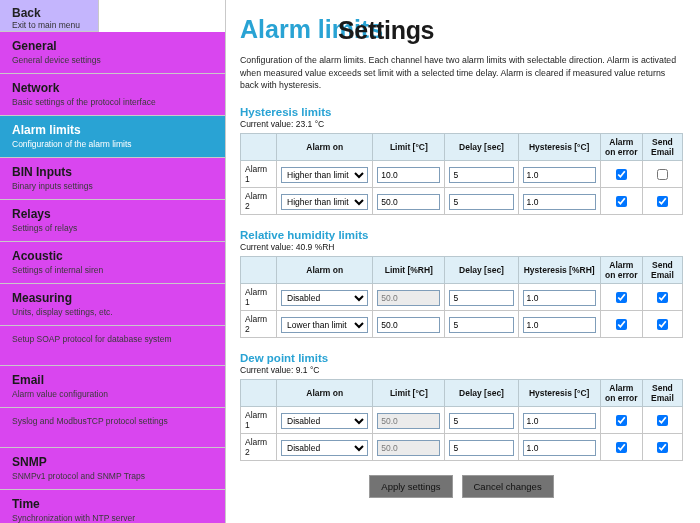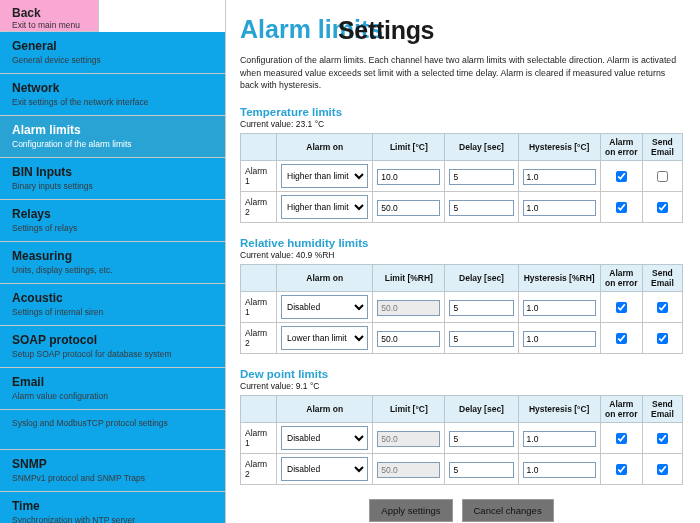--- a/index.html
+++ b/index.html
@@ -24,38 +24,38 @@
     border-right: 1px solid #c9c9c9;
     display: flex;
     flex-direction: column;
   }
   .back-box {
     height: 44px;
     padding: 6px 10px 0 12px;
     border-bottom: 1px solid #c9c9c9;
     border-right: 1px solid #c9c9c9;
     width: 99px;
-    background: #f9a8d4;
+    background: #c4b5fd;
   }
   .back-title {
     font-size: 12px;
     color: #222;
     font-weight: bold;
     line-height: 14px;
   }
   .back-sub {
     font-size: 8.5px;
     color: #333;
     line-height: 11px;
   }
   .menu { display: flex; flex-direction: column; }
   .menu-item {
     padding: 7px 10px 7px 12px;
     border-bottom: 1px solid #c9c9c9;
-    background: #0ea5e9;
+    background: #d946ef;
     min-height: 40px;
   }
   .menu-item .m-title {
     font-size: 12px;
     font-weight: bold;
     color: #1a1a1a;
     line-height: 15px;
   }
   .menu-item .m-sub {
     font-size: 8.5px;
@@ -142,21 +142,21 @@
     width: 36px;
   }
   td.cbcell {
     text-align: center;
     vertical-align: middle;
   }
   select.sel {
     width: 100%;
     font-size: 8.5px;
     font-family: "Liberation Sans", sans-serif;
-    height: 24px;
+    height: 16px;
     padding: 0 1px;
     border: 1px solid #7f9db9;
     background: #ffffff;
     color: #000;
   }
   input.txt {
     width: 100%;
     font-size: 8.5px;
     font-family: "Liberation Sans", sans-serif;
     height: 16px;
@@ -208,44 +208,43 @@
       <div class="back-title">Back</div>
       <div class="back-sub">Exit to main menu</div>
     </div>
     <div class="menu">
         <div class="menu-item">
           <div class="m-title">General</div>
           <div class="m-sub">General device settings</div>
         </div>
         <div class="menu-item">
           <div class="m-title">Network</div>
-          <div class="m-sub">Exit settings of the network interface</div>
+          <div class="m-sub">Basic settings of the protocol interface</div>
         </div>
         <div class="menu-item active">
           <div class="m-title">Alarm limits</div>
           <div class="m-sub">Configuration of the alarm limits</div>
         </div>
         <div class="menu-item">
           <div class="m-title">BIN Inputs</div>
           <div class="m-sub">Binary inputs settings</div>
         </div>
         <div class="menu-item">
           <div class="m-title">Relays</div>
           <div class="m-sub">Settings of relays</div>
         </div>
         <div class="menu-item">
+          <div class="m-title">Acoustic</div>
+          <div class="m-sub">Settings of internal siren</div>
+        </div>
+        <div class="menu-item">
           <div class="m-title">Measuring</div>
           <div class="m-sub">Units, display settings, etc.</div>
         </div>
         <div class="menu-item">
-          <div class="m-title">Acoustic</div>
-          <div class="m-sub">Settings of internal siren</div>
-        </div>
-        <div class="menu-item">
-          <div class="m-title">SOAP protocol</div>
           <div class="m-sub">Setup SOAP protocol for database system</div>
         </div>
         <div class="menu-item">
           <div class="m-title">Email</div>
           <div class="m-sub">Alarm value configuration</div>
         </div>
         <div class="menu-item">
           <div class="m-sub">Syslog and ModbusTCP protocol settings</div>
         </div>
         <div class="menu-item">
@@ -259,21 +258,21 @@
       </div>
   </div>
 
   <div class="main">
     <div class="settings-word">Settings</div>
     <h1 class="page-title">Alarm limits</h1>
     <div class="desc">Configuration of the alarm limits. Each channel have two alarm limits with selectable direction. Alarm is activated when measured value exceeds set limit with a selected time delay. Alarm is cleared if measured value returns back with hysteresis.</div>
 
     <div id="sections">
         <div>
-          <div class="section-title">Temperature limits</div>
+          <div class="section-title">Hysteresis limits</div>
           <div class="section-cur">Current value: 23.1 °C</div>
           <table class="limits">
             <thead>
               <tr>
                 <th class="rowhdr-col" style="width: 36px; background: rgb(223, 239, 247);"></th>
                 <th class="col-alarmon">Alarm on</th>
                 <th class="col-limit">Limit [°C]</th>
                 <th class="col-delay">Delay [sec]</th>
                 <th class="col-hyst">Hysteresis [°C]</th>
                 <th class="col-aerr"><span>Alarm</span><br><span>on error</span></th>

